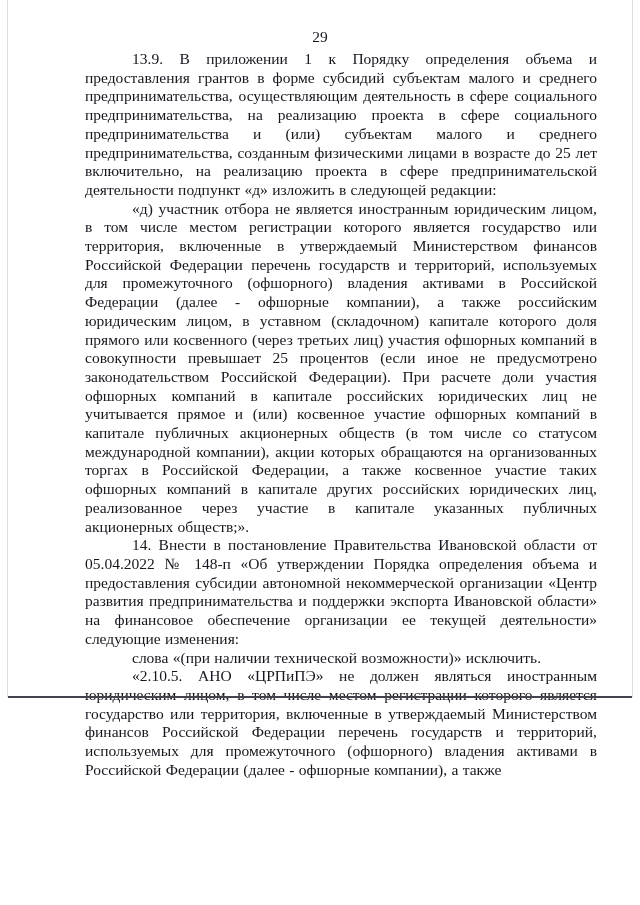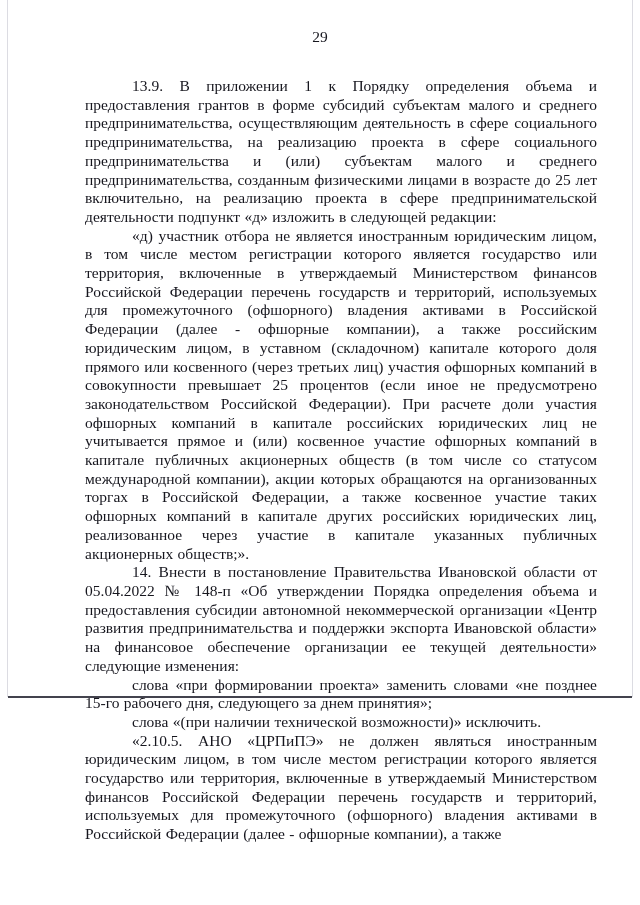--- a/index.html
+++ b/index.html
@@ -37,21 +37,21 @@
     height: 2px;
     background: #43434e;
   }
   .page-number {
     padding-top: 28px;
     text-align: center;
     font-size: 15.5px;
     line-height: 18px;
   }
   .content {
-    margin: 31px 43px 0 85px;
+    margin: 4px 43px 0 85px;
     font-size: 15.5px;
     line-height: 18.7px;
     text-align: justify;
   }
   .content p {
     margin: 0;
     padding: 0;
     text-indent: 47px;
     word-spacing: 0.5px;
   }
@@ -60,21 +60,20 @@
 <body>
 
 <div class="page">
 
   <div class="page-number">29</div>
 
   <div class="content">
     <p>13.9. В приложении 1 к Порядку определения объема и предоставления грантов в форме субсидий субъектам малого и среднего предпринимательства, осуществляющим деятельность в сфере социального предпринимательства, на реализацию проекта в сфере социального предпринимательства и (или) субъектам малого и среднего предпринимательства, созданным физическими лицами в возрасте до 25 лет включительно, на реализацию проекта в сфере предпринимательской деятельности подпункт «д» изложить в следующей редакции:</p>
     <p>«д) участник отбора не является иностранным юридическим лицом, в том числе местом регистрации которого является государство или территория, включенные в утверждаемый Министерством финансов Российской Федерации перечень государств и территорий, используемых для промежуточного (офшорного) владения активами в Российской Федерации (далее - офшорные компании), а также российским юридическим лицом, в уставном (складочном) капитале которого доля прямого или косвенного (через третьих лиц) участия офшорных компаний в совокупности превышает 25 процентов (если иное не предусмотрено законодательством Российской Федерации). При расчете доли участия офшорных компаний в капитале российских юридических лиц не учитывается прямое и (или) косвенное участие офшорных компаний в капитале публичных акционерных обществ (в том числе со статусом международной компании), акции которых обращаются на организованных торгах в Российской Федерации, а также косвенное участие таких офшорных компаний в капитале других российских юридических лиц, реализованное через участие в капитале указанных публичных акционерных обществ;».</p>
     <p>14. Внести в постановление Правительства Ивановской области от 05.04.2022 № 148-п «Об утверждении Порядка определения объема и предоставления субсидии автономной некоммерческой организации «Центр развития предпринимательства и поддержки экспорта Ивановской области» на финансовое обеспечение организации ее текущей деятельности» следующие изменения:</p>
-    <p>слова «при формировании проекта» заменить словами «не позднее 15-го рабочего дня, следующего за днем принятия»;</p>
     <p>слова «(при наличии технической возможности)» исключить.</p>
     <p>«2.10.5. АНО «ЦРПиПЭ» не должен являться иностранным юридическим лицом, в том числе местом регистрации которого является государство или территория, включенные в утверждаемый Министерством финансов Российской Федерации перечень государств и территорий, используемых для промежуточного (офшорного) владения активами в Российской Федерации (далее - офшорные компании), а также</p>
   </div>
 
   <div class="frame-left"></div>
   <div class="frame-right"></div>
   <div class="frame-bottom"></div>
 
 </div>
 

